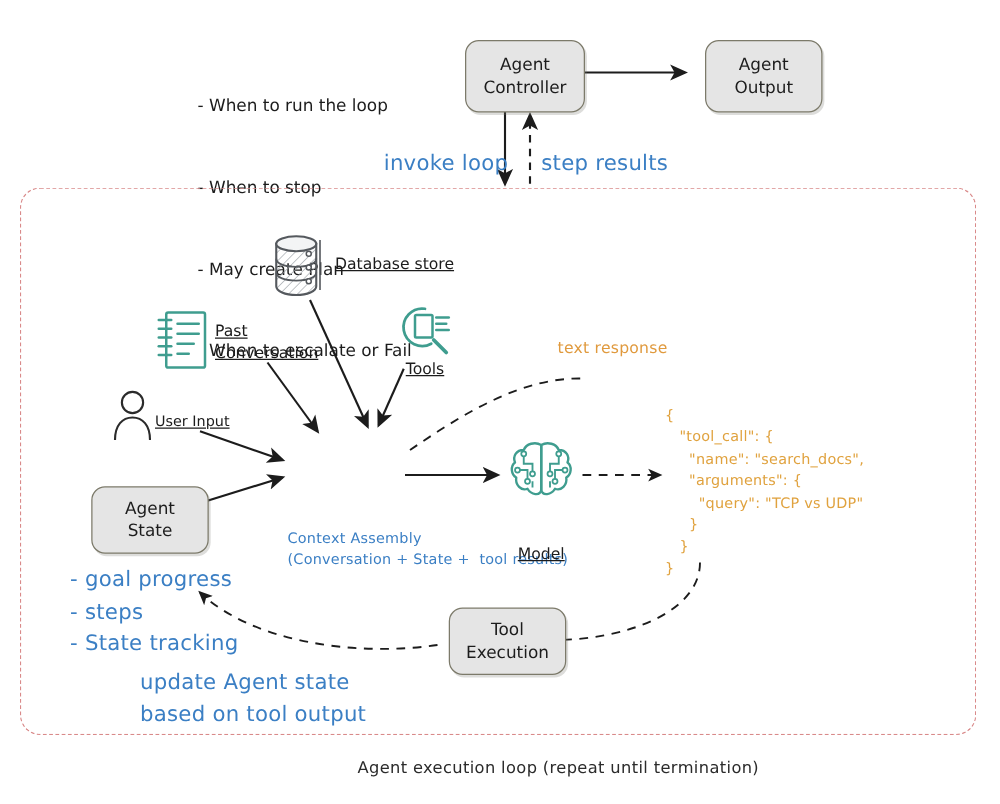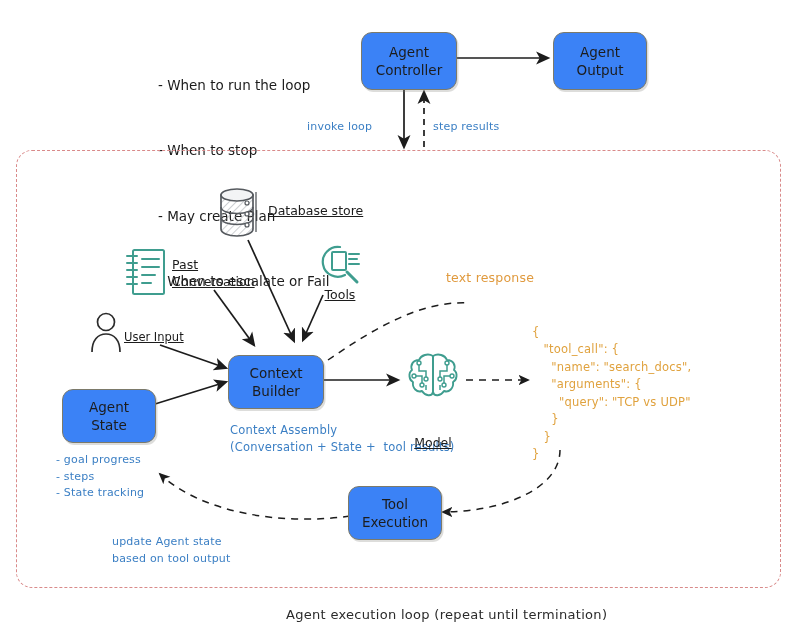--- a/index.html
+++ b/index.html
@@ -24,21 +24,21 @@
     line-height: 1.62;
     white-space: pre;
   }
   .blue-note {
     color: #3b7fc4;
     font-size: 11.5px;
     line-height: 1.5;
     white-space: pre;
     letter-spacing: .2px;
   }
-  .blue-note.big { font-size: 11px; }
+  .blue-note.big { font-size: 17px; }
   .orange-note {
     color: #e09a3e;
     font-size: 12.5px;
     white-space: pre;
     letter-spacing: .2px;
   }
   .json-block {
     color: #e0a23e;
     font-size: 11.5px;
     line-height: 1.52;
@@ -55,32 +55,33 @@
   }
   .caption {
     font-size: 13px;
     color: #2b2b2b;
     white-space: pre;
     letter-spacing: .3px;
   }
 
   
   .node {
-    background: #3b82f6;
+    background: #e5e5e5;
     border: 1.6px solid #7c7a6a;
     border-radius: 11px;
     box-shadow: 1.5px 2px 0 rgba(120,120,110,.25);
     display: flex;
     align-items: center;
     justify-content: center;
     text-align: center;
     font-size: 13.5px;
     color: #1c1c1c;
     line-height: 1.35;
     white-space: pre;
+    margin-left: 11px;
   }
 
   
   .loop-box {
     border: 1.7px dashed #d98a8a;
     border-radius: 16px;
     background: transparent;
   }
 
   svg.overlay {
@@ -208,22 +209,20 @@
     <svg viewBox="0 0 32 42" width="32" height="42">
       <circle cx="16" cy="11" r="8.5" fill="none" stroke="#2b2b2b" stroke-width="1.7"></circle>
       <path d="M2,41 C2,29 8,23 16,23 C24,23 30,29 30,41" fill="none" stroke="#2b2b2b" stroke-width="1.7"></path>
     </svg>
   </div>
   <div class="abs icon-label" style="left:124px; top:330px; text-align:left; font-size:11.5px;">User Input</div>
 
   <div class="abs node" style="left:62px; top:389px; width:92px; height:52px;">Agent
 State</div>
 
-  <div class="abs node" style="left:228px; top:355px; width:94px; height:52px;">Context
-Builder</div>
 
   <div class="abs blue-note" style="left:230px; top:422px;">Context Assembly
 (Conversation + State +  tool results)</div>
 
   <div class="abs blue-note big" style="left:56px; top:452px;">- goal progress
 - steps
 - State tracking</div>
 
   <div class="abs" style="left:406px; top:352px; width:54px; height:52px;">
     <svg viewBox="0 0 54 52" width="54" height="52">

